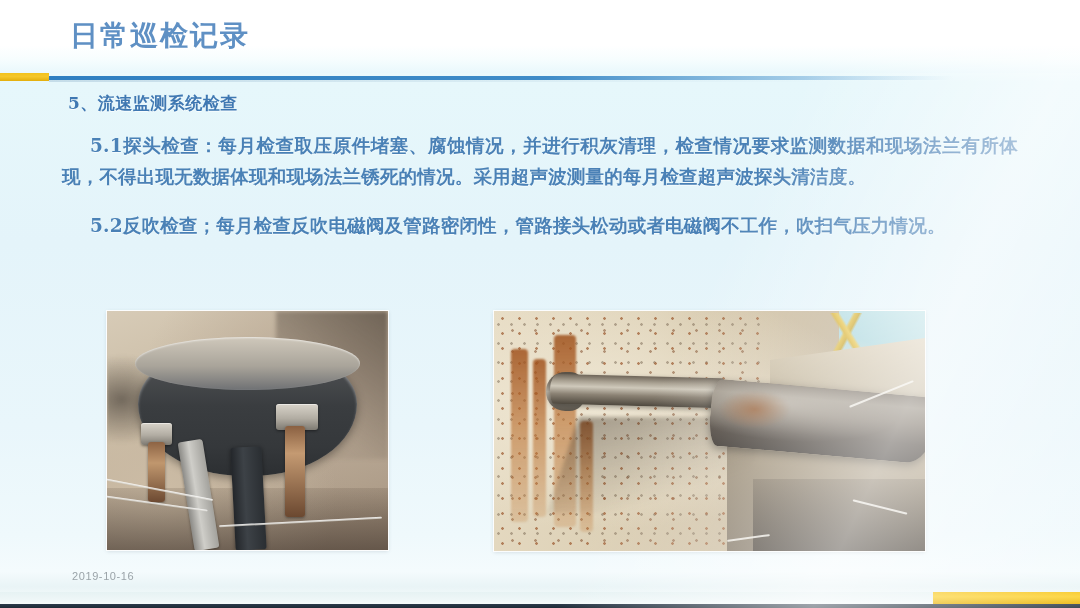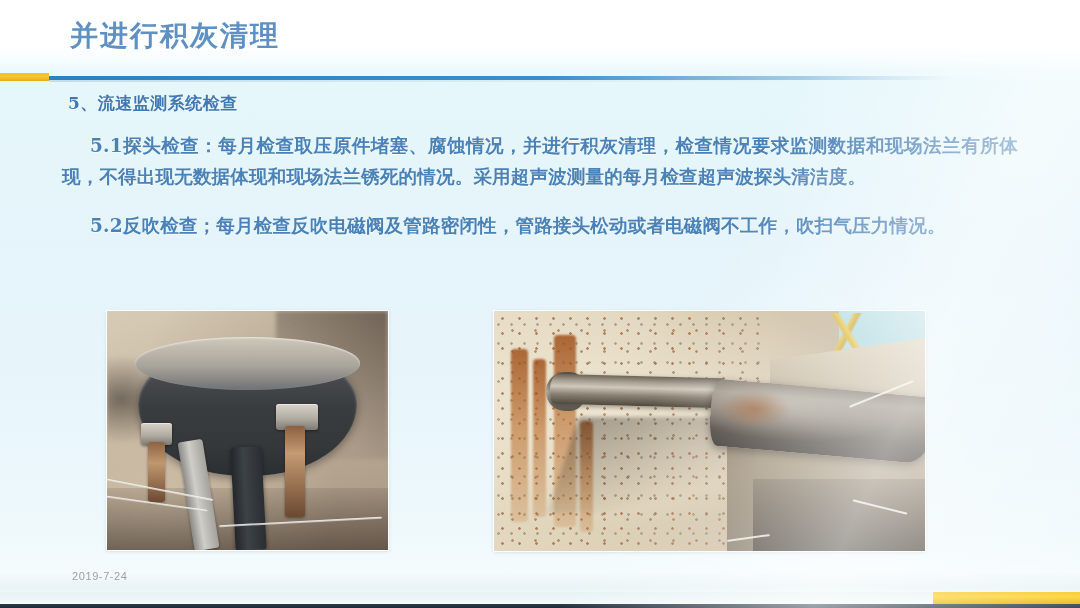--- a/index.html
+++ b/index.html
@@ -274,21 +274,21 @@
     position:absolute; left:0; bottom:0; width:100%; height:4px;
     background:linear-gradient(to bottom,#2b3a4a,#1e2a36);
   }
 </style>
 </head>
 <body>
 
 <div class="slide">
 
   <div class="header-band"></div>
-  <div class="slide-title">并进行积灰清理</div>
+  <div class="slide-title">日常巡检记录</div>
 
   <div class="divider">
     <div class="gold"></div>
     <div class="blue"></div>
     <div class="blue-shadow"></div>
   </div>
 
   <div class="body-copy">
     <div class="heading-5">5、流速监测系统检查</div>
     <div class="para p1">5.1探头检查：每月检查取压原件堵塞、腐蚀情况，并进行积灰清理，检查情况要求监测数据和现场法兰有所体现，不得出现无数据体现和现场法兰锈死的情况。采用超声波测量的每月检查超声波探头清洁度。</div>
@@ -343,18 +343,18 @@
       <div class="p2-pipe-thin"></div>
       <div class="p2-pipe-thick"></div>
       <div class="p2-rust-patch"></div>
 
       <div class="p2-wire" style="right:2%;top:34%;width:16%;transform:rotate(-22deg);"></div>
       <div class="p2-wire" style="right:4%;bottom:18%;width:13%;transform:rotate(14deg);"></div>
       <div class="p2-wire" style="left:54%;bottom:5%;width:10%;transform:rotate(-8deg);"></div>
     </div>
   </div>
 
-  <div class="footer-date">2019-7-24</div>
+  <div class="footer-date">2019-10-16</div>
   <div class="footer-band"></div>
   <div class="footer-gold"></div>
   <div class="footer-rule"></div>
 
 </div>
 
 </body></html>

